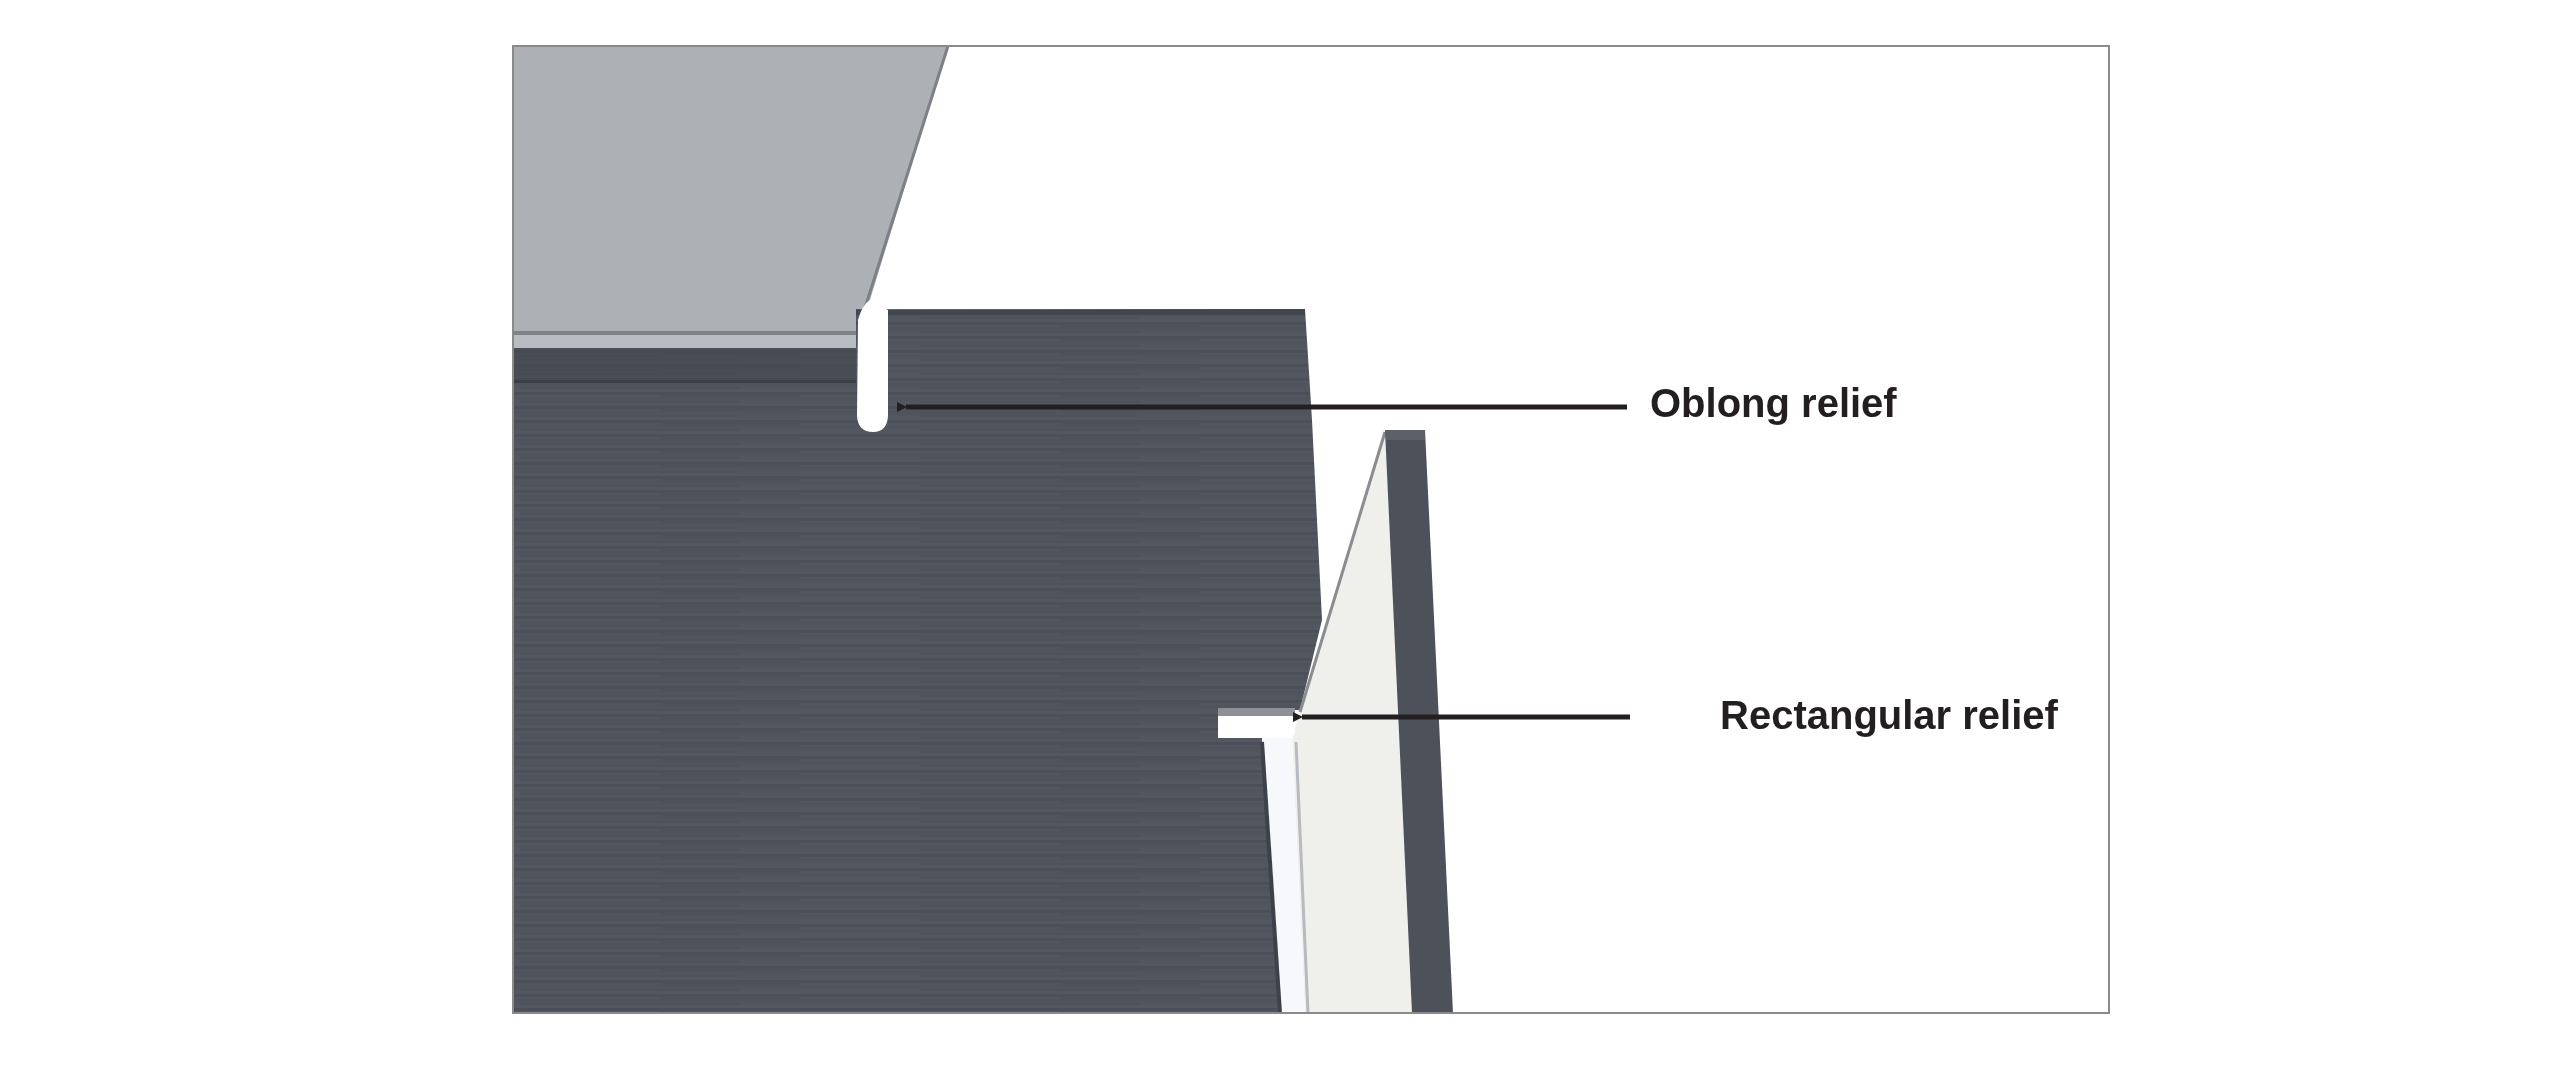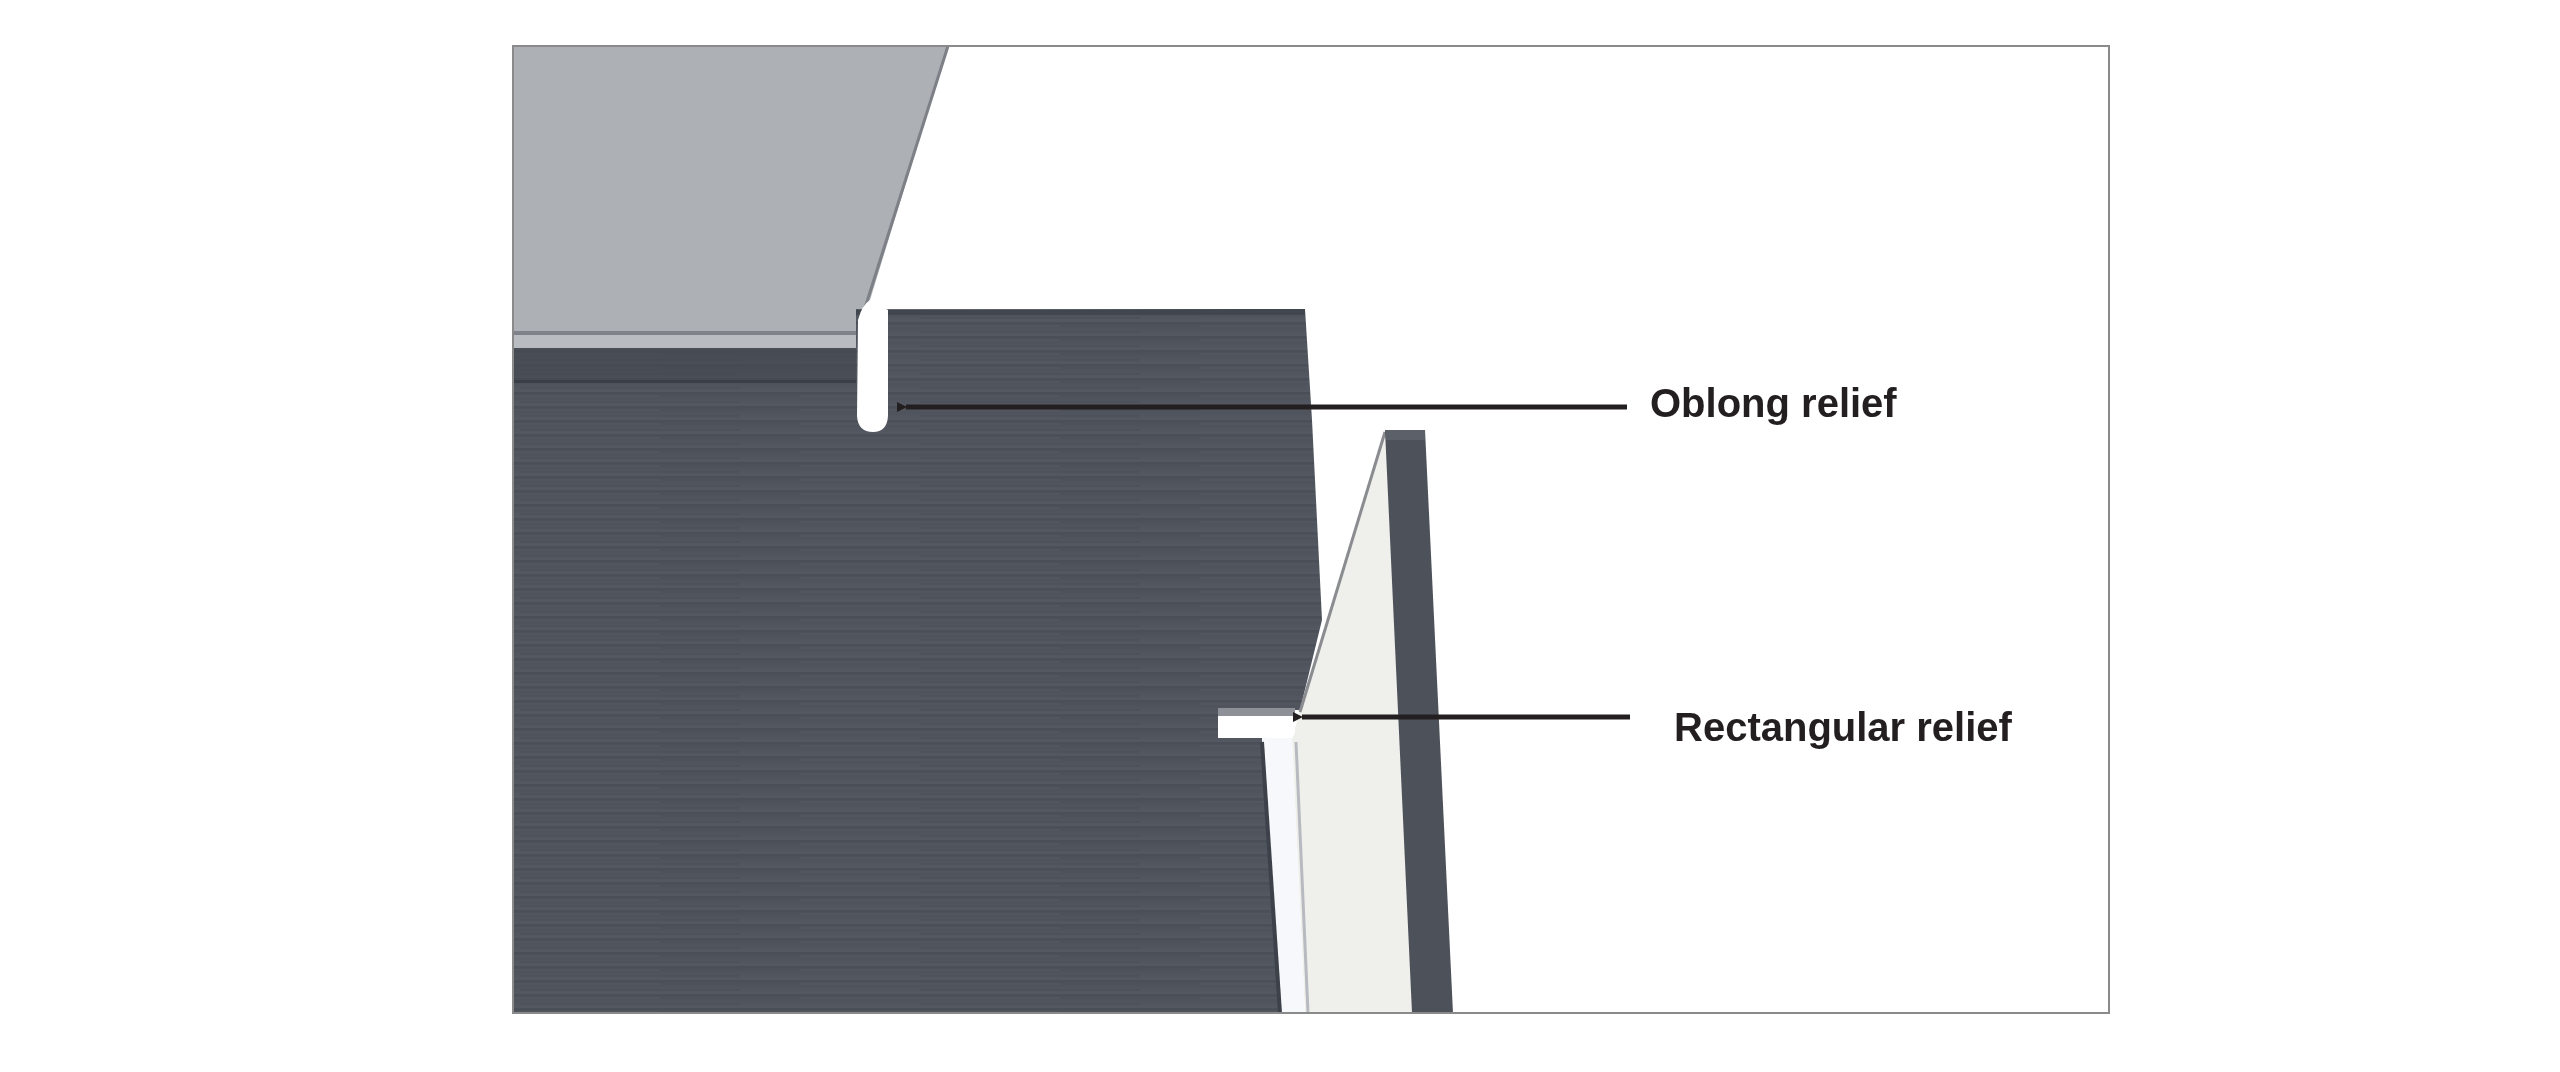--- a/index.html
+++ b/index.html
@@ -8,21 +8,21 @@
   .callout-label {
     position: absolute;
     font-family: "Liberation Sans", sans-serif;
     font-weight: bold;
     font-size: 40px;
     line-height: 1;
     color: #231f20;
     white-space: nowrap;
   }
   #label-oblong { left: 1650px; top: 383px; }
-  #label-rect { left: 1674px; top: 695px; margin-top: 12px; }
+  #label-rect { left: 1720px; top: 695px; }
 </style>
 </head>
 <body>
 
 <div id="stage">
   <svg width="2560" height="1072" viewBox="0 0 2560 1072" xmlns="http://www.w3.org/2000/svg">
     <defs>
       <linearGradient id="plateShade" x1="0" y1="0" x2="0" y2="1">
         <stop offset="0" stop-color="#4a4e57"></stop>
         <stop offset="0.5" stop-color="#50545d"></stop>

